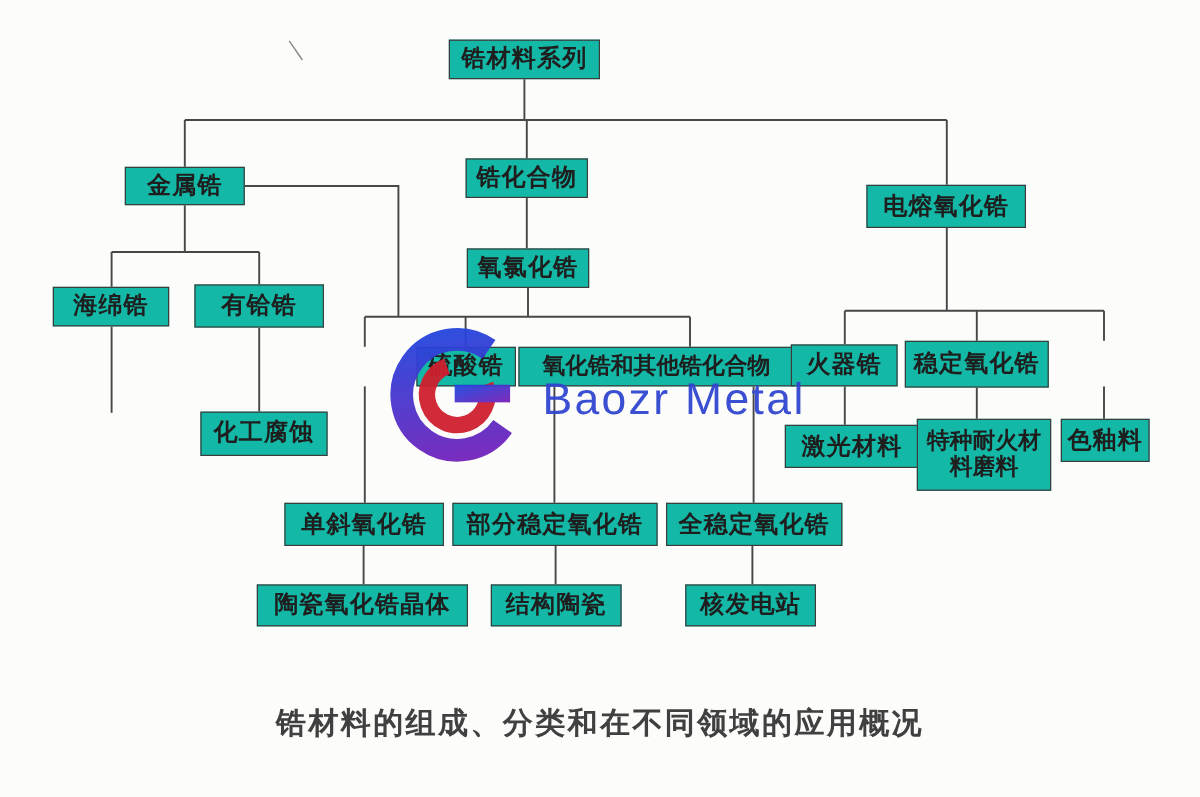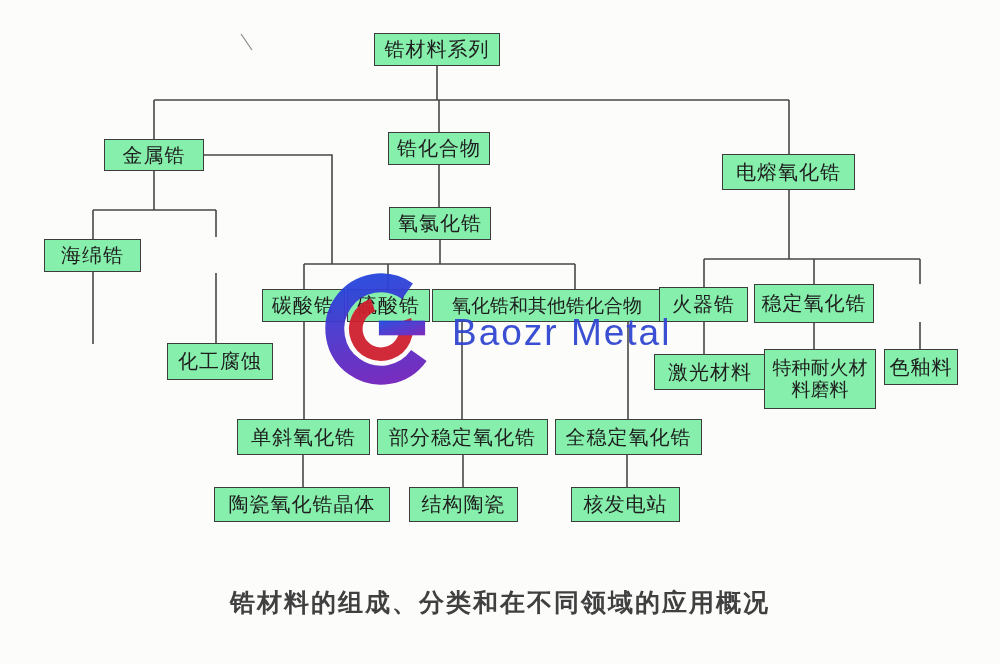--- a/index.html
+++ b/index.html
@@ -6,23 +6,23 @@
   .stage{
     position:relative;width:1000px;height:664px;margin:0 auto;
     background:#fcfcfa;overflow:hidden;
     font-family:"Liberation Sans","DejaVu Sans",sans-serif;
   }
   svg.lines{position:absolute;left:0;top:0;z-index:1;}
   svg.lines polyline{fill:none;stroke:#474747;stroke-width:1.6;}
   svg.lines polyline.artifact{stroke:#8a8a8a;stroke-width:1.2;}
   .node{
     position:absolute;z-index:2;box-sizing:border-box;
-    border:1.6px solid #3c3c3c;background:#86efac;color:#1e1e1e;
+    border:1.6px solid #3c3c3c;background:#14b8a6;color:#1e1e1e;
     display:flex;align-items:center;justify-content:center;text-align:center;
-    font-size:20px;font-weight:400;line-height:1.15;padding:1px 2px;
+    font-size:20px;font-weight:700;line-height:1.15;padding:1px 2px;
     letter-spacing:1px;
   }
   .node.small{font-size:19px;letter-spacing:0;}
   .watermark{
     position:absolute;left:318px;top:266px;z-index:5;
     display:flex;align-items:center;gap:8px;opacity:.95;
   }
   .wm-logo{width:126px;height:126px;flex:0 0 auto;}
   .wm-text{display:flex;flex-direction:column;}
   .wm-cn{
@@ -79,22 +79,22 @@
     <polyline points="920,322 920,349"></polyline>
     <polyline class="artifact" points="241,34 252,50"></polyline>
   </svg>
 
   <div class="node" style="left:374px;top:33px;width:126px;height:33px">锆材料系列</div>
   <div class="node" style="left:104px;top:139px;width:100px;height:32px">金属锆</div>
   <div class="node" style="left:388px;top:132px;width:102px;height:33px">锆化合物</div>
   <div class="node" style="left:722px;top:154px;width:133px;height:36px">电熔氧化锆</div>
   <div class="node" style="left:389px;top:207px;width:102px;height:33px">氧氯化锆</div>
   <div class="node" style="left:44px;top:239px;width:97px;height:33px">海绵锆</div>
+  <div class="node" style="left:162px;top:237px;width:108px;height:36px">有铪锆</div>
   <div class="node" style="left:167px;top:343px;width:106px;height:37px">化工腐蚀</div>
-  <div class="node" style="left:262px;top:289px;width:83px;height:33px">碳酸锆</div>
   <div class="node" style="left:347px;top:289px;width:83px;height:33px">硫酸锆</div>
   <div class="node small" style="left:432px;top:289px;width:230px;height:33px">氧化锆和其他锆化合物</div>
   <div class="node" style="left:659px;top:287px;width:89px;height:35px">火器锆</div>
   <div class="node" style="left:754px;top:284px;width:120px;height:39px">稳定氧化锆</div>
   <div class="node" style="left:654px;top:354px;width:112px;height:36px">激光材料</div>
   <div class="node small" style="left:764px;top:349px;width:112px;height:60px">特种耐火材料磨料</div>
   <div class="node" style="left:884px;top:349px;width:74px;height:36px">色釉料</div>
   <div class="node" style="left:237px;top:419px;width:133px;height:36px">单斜氧化锆</div>
   <div class="node" style="left:377px;top:419px;width:171px;height:36px">部分稳定氧化锆</div>
   <div class="node" style="left:555px;top:419px;width:147px;height:36px">全稳定氧化锆</div>

